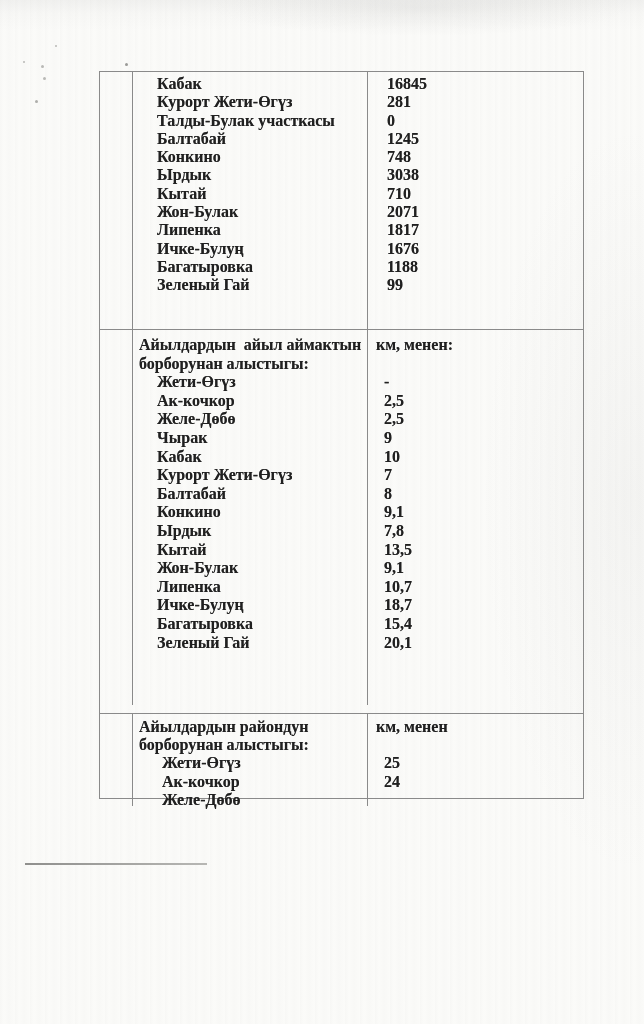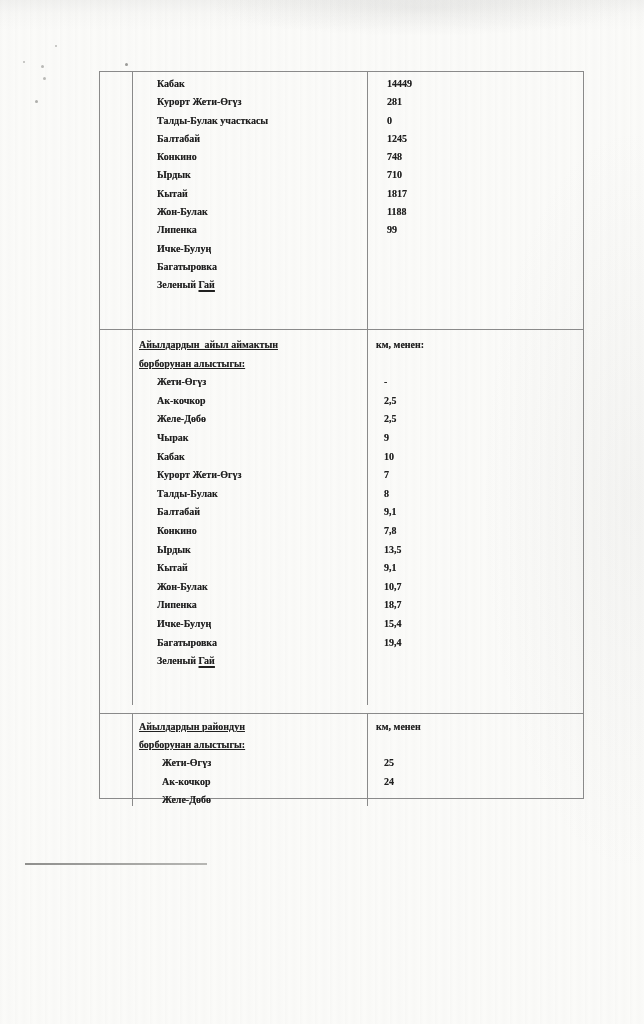--- a/index.html
+++ b/index.html
@@ -16,46 +16,46 @@
       radial-gradient(ellipse 300px 40px at 420px 8px, rgba(140,140,140,0.10), transparent 70%),
       radial-gradient(ellipse 200px 500px at 632px 500px, rgba(150,150,150,0.07), transparent 75%),
       repeating-linear-gradient(90deg, rgba(160,160,160,0.045) 0px, rgba(160,160,160,0) 4px, rgba(160,160,160,0.03) 9px, rgba(160,160,160,0) 15px);
   }
   .speck{position:absolute;border-radius:50%;background:#b9b9b6;}
 
   
   .doc-table{
     position:absolute;left:99px;top:71px;width:485px;height:728px;
     box-sizing:border-box;border:1px solid #8a8a8a;
-    color:#202020;font-weight:bold;font-size:10px;
+    color:#202020;font-weight:bold;font-size:16px;
     text-shadow:0 0 0.5px rgba(40,40,40,0.55);
   }
   .band{display:flex;box-sizing:border-box;}
   .band + .band{border-top:1px solid #8a8a8a;}
   .band-1{height:257px;}
   .band-2{height:376px;}
   .band-3{height:93px;margin-top:8px;}
   .cell{box-sizing:border-box;height:100%;}
   .cell-narrow{width:33px;border-right:1px solid #8a8a8a;}
   .cell-name{width:235px;border-right:1px solid #8a8a8a;padding-top:3px;}
   .cell-value{flex:1;padding-top:3px;}
   .band-2 .cell-name,.band-2 .cell-value{padding-top:6px;}
   .band-3 .cell-name,.band-3 .cell-value{padding-top:4px;}
 
   .line{line-height:18.3px;white-space:pre;}
   .band-2 .line{line-height:18.6px;}
   .band-3 .line{line-height:18.2px;}
-  .hdr{padding-left:6px;text-decoration:underline;}
+  .hdr{padding-left:6px;}
   .unit{padding-left:8px;}
   .lbl-1{padding-left:24px;}
   .lbl-2{padding-left:24px;}
   .lbl-3{padding-left:29px;}
   .val-1{padding-left:19px;}
   .val-2,.val-3{padding-left:16px;}
-  .u{text-decoration:underline;text-underline-offset:2px;text-decoration-thickness:1.5px;text-align:right;}
+  .u{text-underline-offset:2px;text-decoration-thickness:1.5px;text-align:right;}
 
   .sig-line{
     position:absolute;left:25px;top:863px;width:182px;height:2px;
     background:linear-gradient(90deg,#8f8f8d,#b7b7b4);
   }
 </style>
 </head>
 <body>
 
 <div class="page">
@@ -93,36 +93,39 @@
 
           <div class="line lbl-1"><span class="txt">Ичке-Булуң</span><span class="u"></span></div>
 
           <div class="line lbl-1"><span class="txt">Багатыровка</span><span class="u"></span></div>
 
           <div class="line lbl-1"><span class="txt">Зеленый </span><span class="u">Гай</span></div>
 
       </div>
       <div class="cell cell-value">
 
-          <div class="line val-1">14449</div>
+          <div class="line val-1">16845</div>
 
           <div class="line val-1">281</div>
 
           <div class="line val-1">0</div>
 
           <div class="line val-1">1245</div>
 
           <div class="line val-1">748</div>
 
+          <div class="line val-1">3038</div>
 
           <div class="line val-1">710</div>
 
+          <div class="line val-1">2071</div>
 
           <div class="line val-1">1817</div>
 
+          <div class="line val-1">1676</div>
 
           <div class="line val-1">1188</div>
 
           <div class="line val-1">99</div>
 
       </div>
     </div>
 
     <div class="band band-2">
       <div class="cell cell-narrow"></div>
@@ -135,21 +138,20 @@
           <div class="line lbl-2"><span class="txt">Ак-кочкор</span><span class="u"></span></div>
 
           <div class="line lbl-2"><span class="txt">Желе-Дөбө</span><span class="u"></span></div>
 
           <div class="line lbl-2"><span class="txt">Чырак</span><span class="u"></span></div>
 
           <div class="line lbl-2"><span class="txt">Кабак</span><span class="u"></span></div>
 
           <div class="line lbl-2"><span class="txt">Курорт Жети-Өгүз</span><span class="u"></span></div>
 
-          <div class="line lbl-2"><span class="txt">Талды-Булак</span><span class="u"></span></div>
 
           <div class="line lbl-2"><span class="txt">Балтабай</span><span class="u"></span></div>
 
           <div class="line lbl-2"><span class="txt">Конкино</span><span class="u"></span></div>
 
           <div class="line lbl-2"><span class="txt">Ырдык</span><span class="u"></span></div>
 
           <div class="line lbl-2"><span class="txt">Кытай</span><span class="u"></span></div>
 
           <div class="line lbl-2"><span class="txt">Жон-Булак</span><span class="u"></span></div>
@@ -189,21 +191,21 @@
 
 
           <div class="line val-2">9,1</div>
 
           <div class="line val-2">10,7</div>
 
           <div class="line val-2">18,7</div>
 
           <div class="line val-2">15,4</div>
 
-          <div class="line val-2">19,4</div>
+          <div class="line val-2">20,1</div>
 
       </div>
     </div>
 
     <div class="band band-3">
       <div class="cell cell-narrow"></div>
       <div class="cell cell-name">
         <div class="line hdr">Айылдардын райондун</div>
         <div class="line hdr">борборунан алыстыгы:</div>
 

